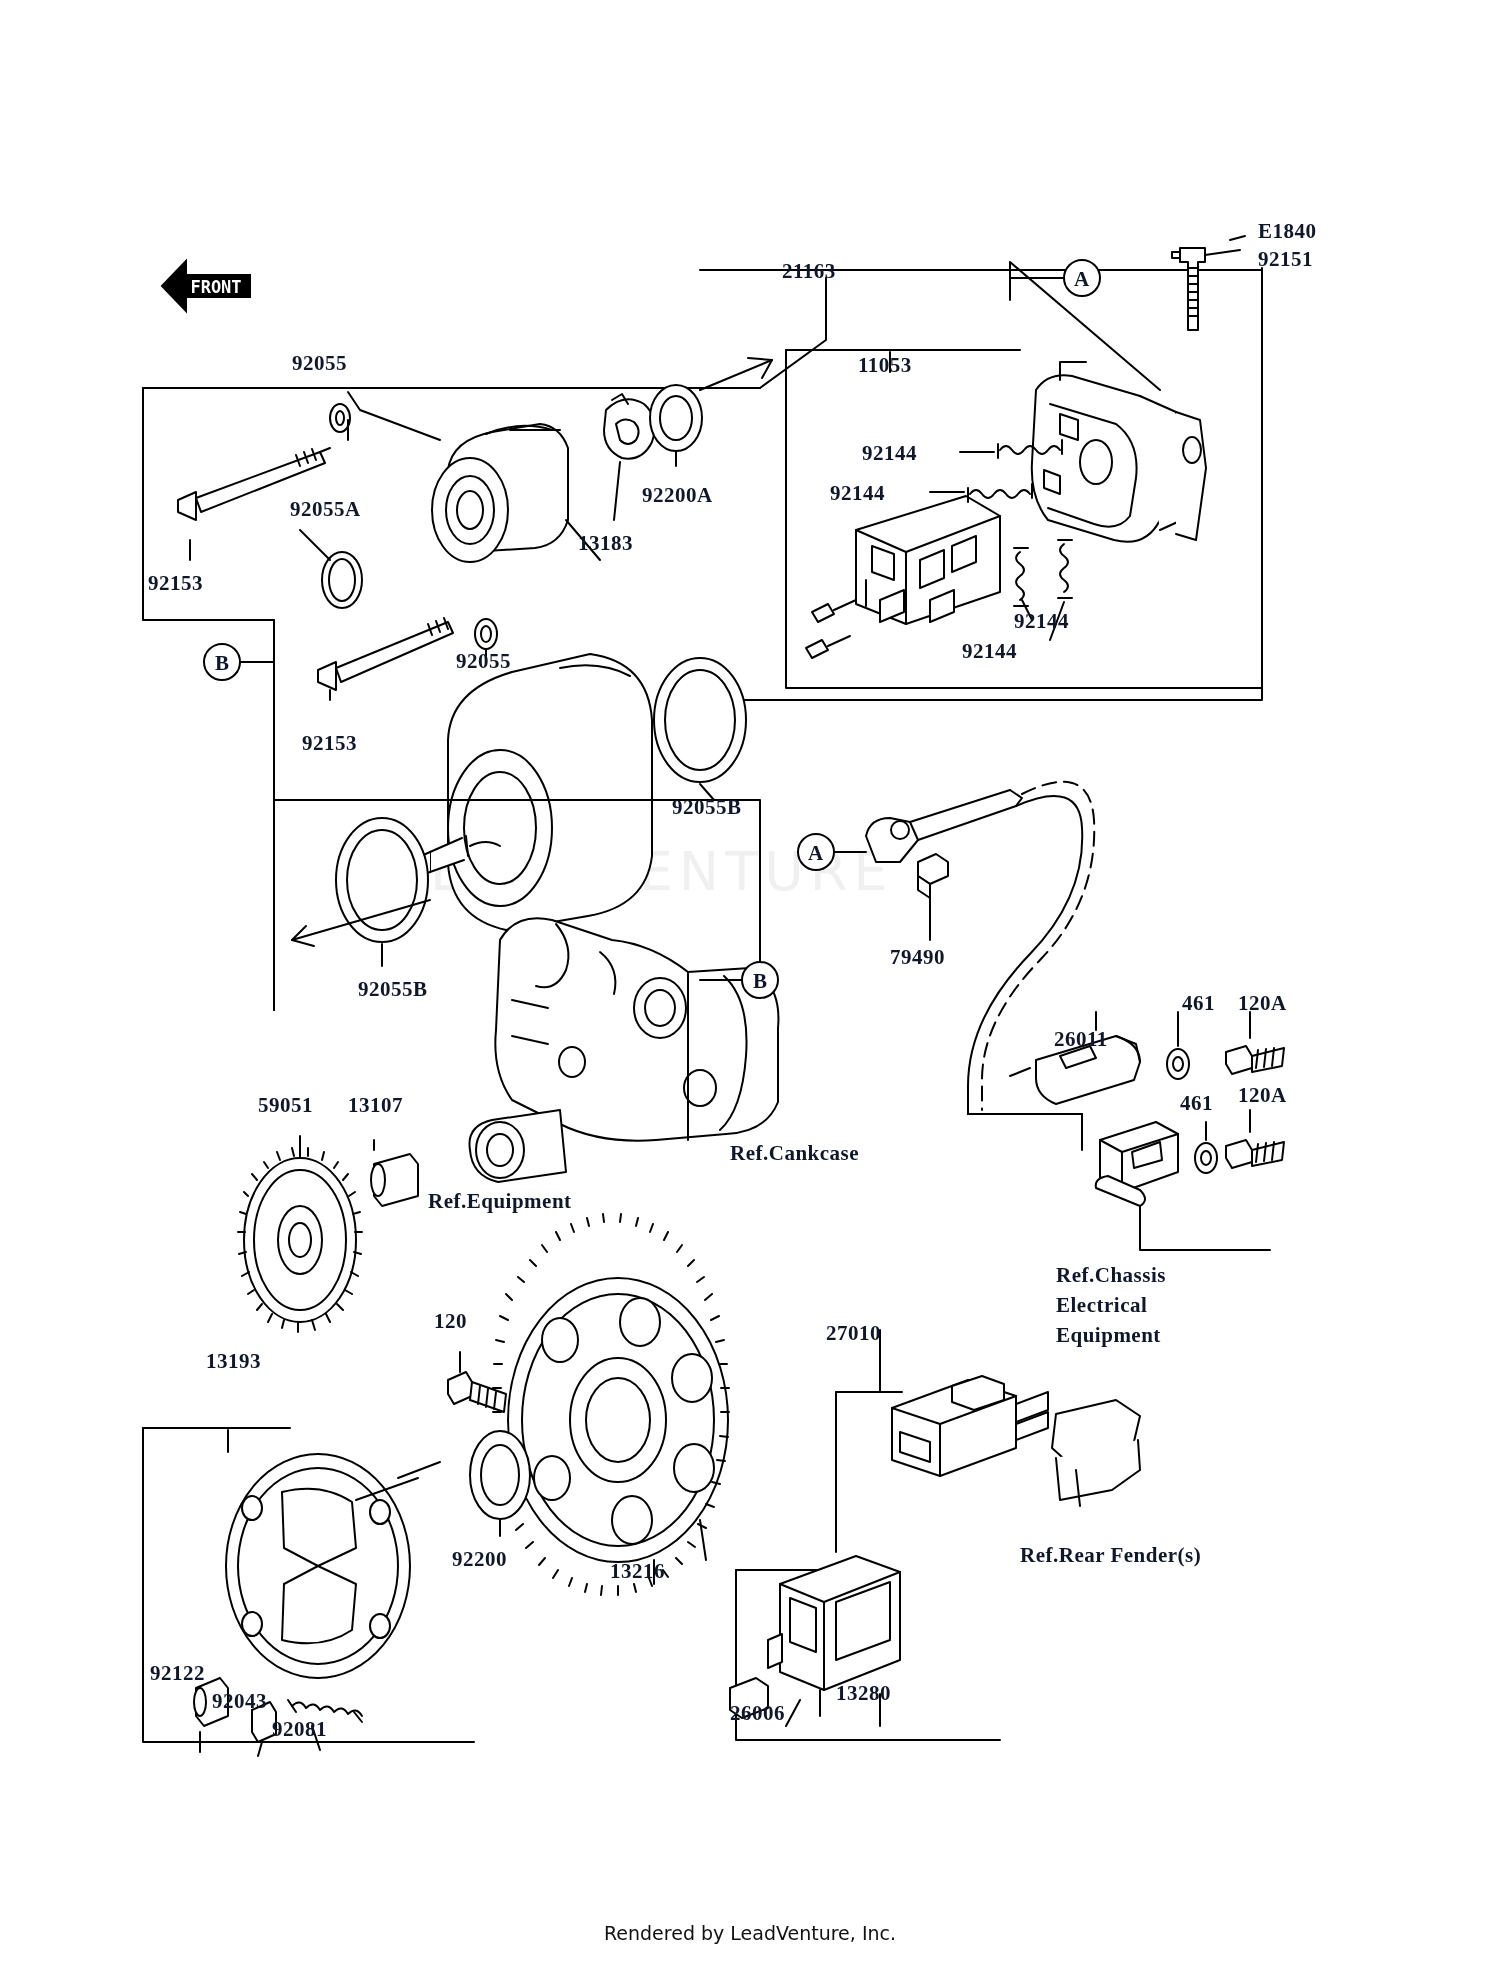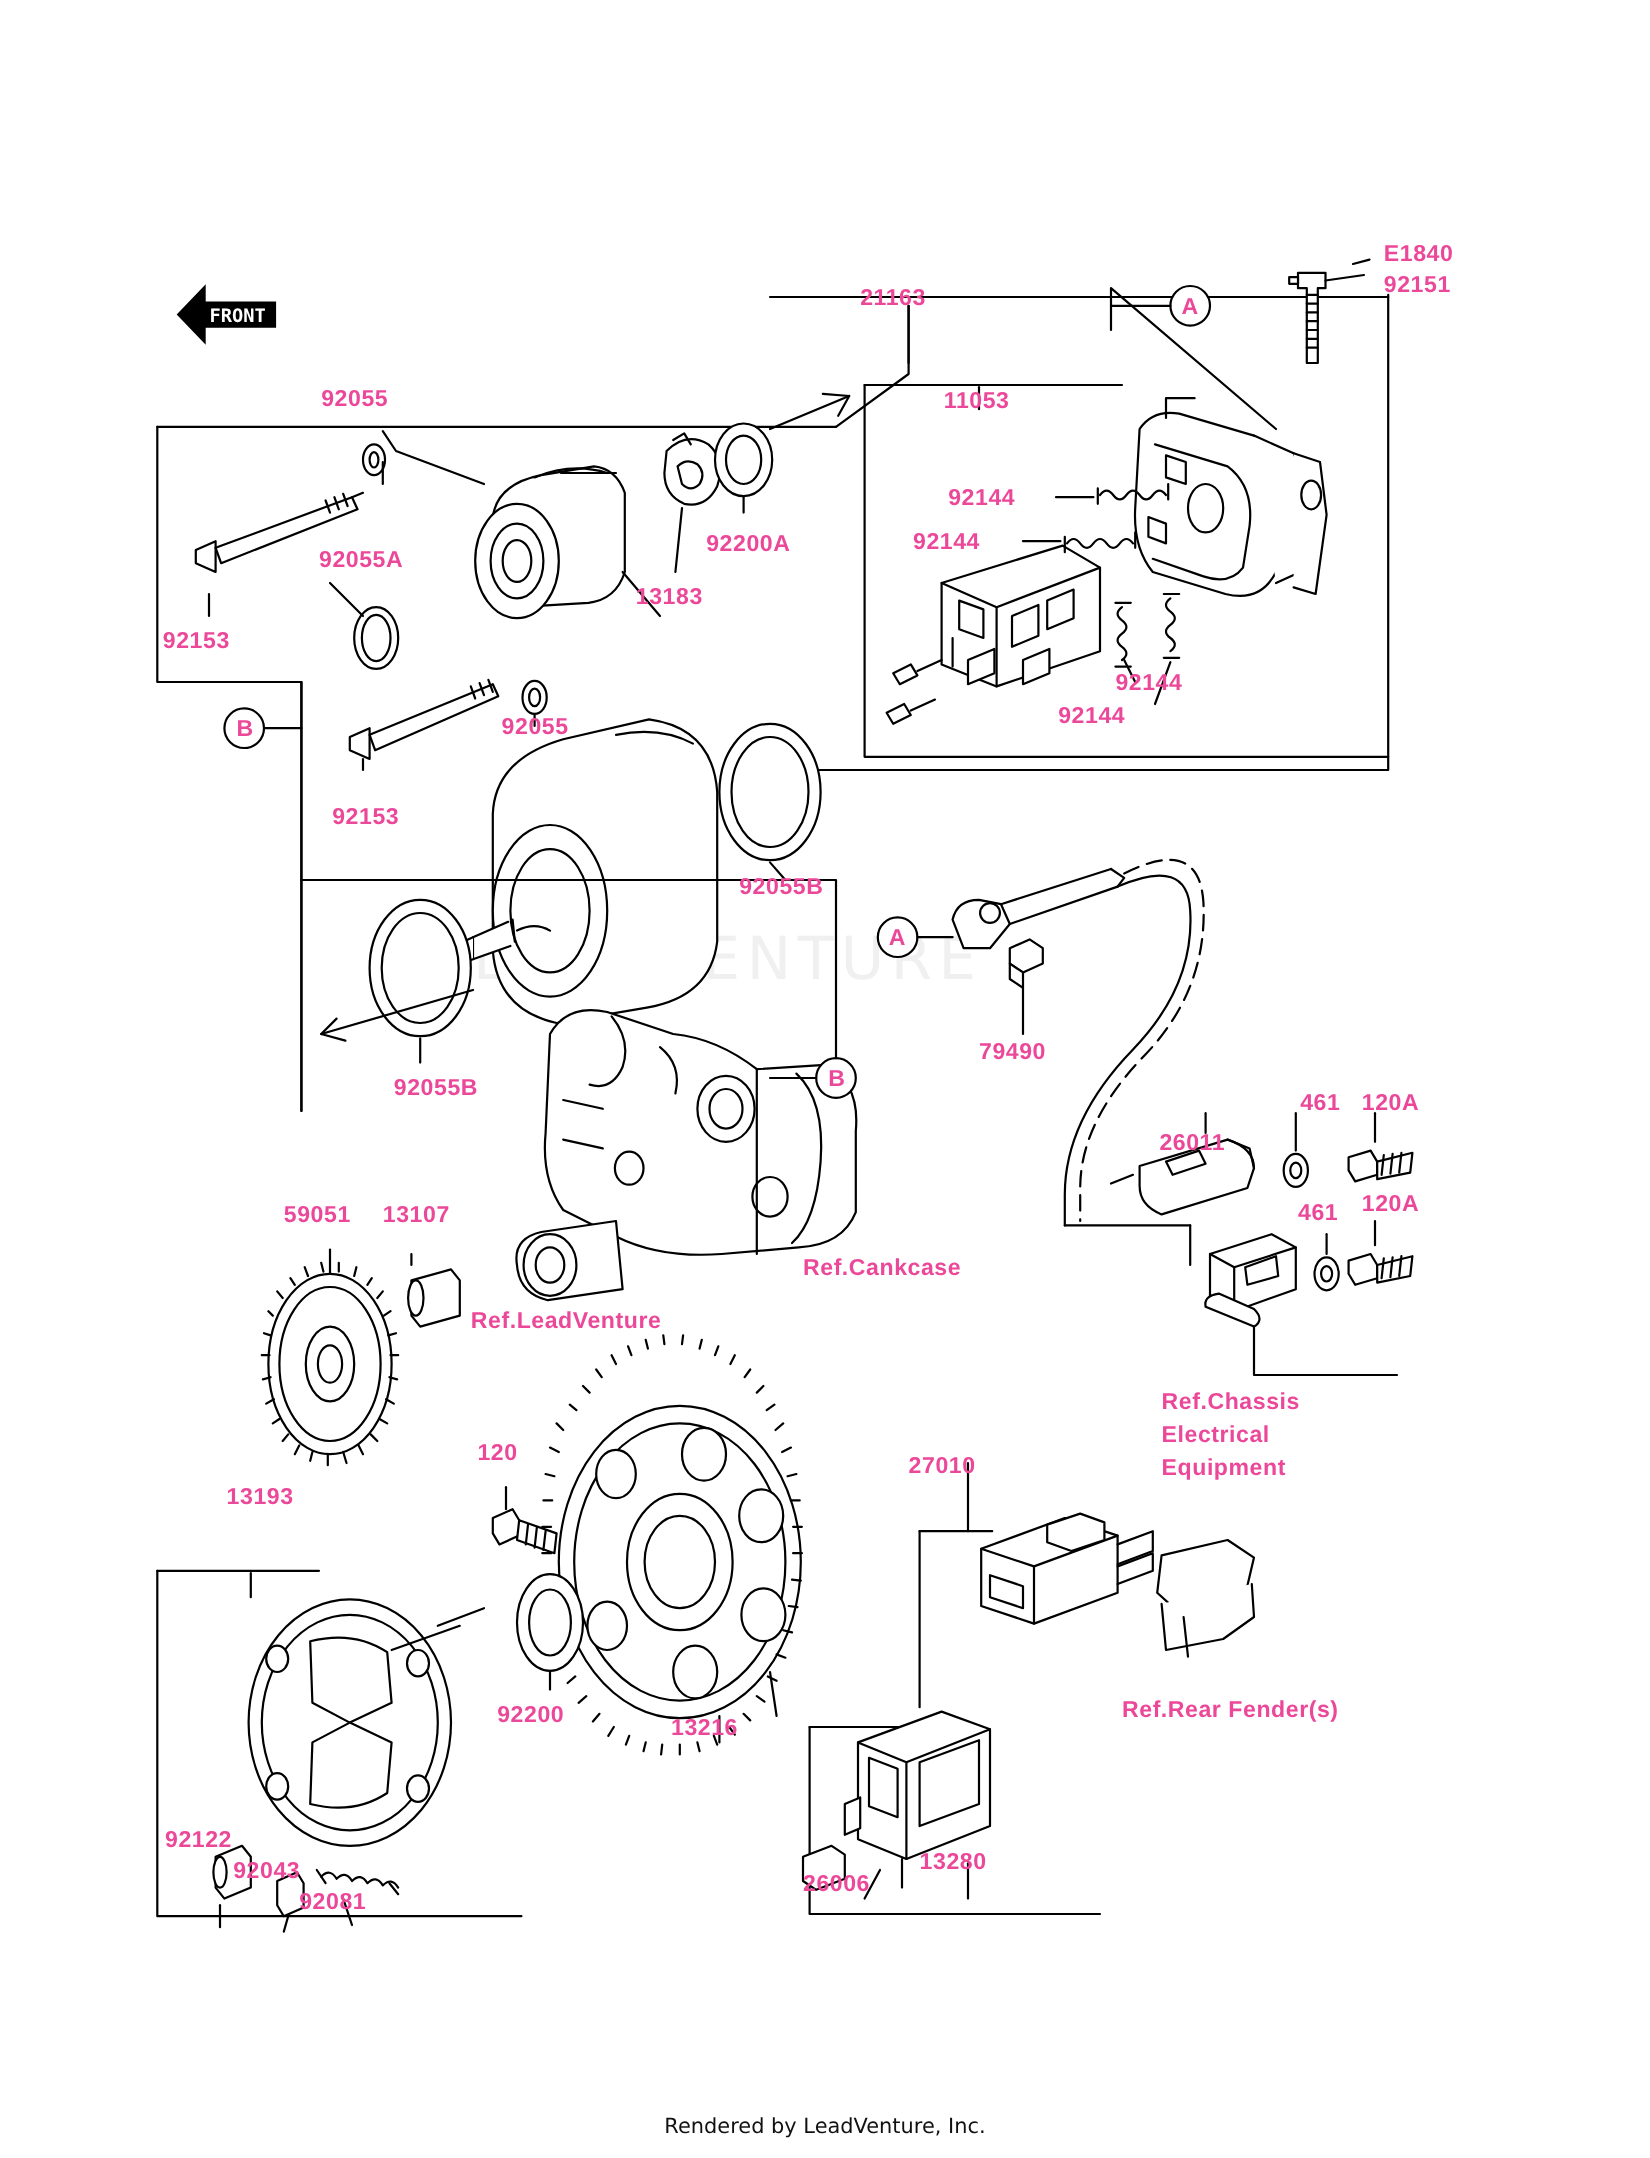--- a/index.html
+++ b/index.html
@@ -16,26 +16,26 @@
     overflow: hidden;
   }
   #diagram-root {
     position: absolute;
     left: 0; top: 0;
     width: 1500px;
     height: 1962px;
   }
   .label {
     position: absolute;
-    font-family: Liberation Sans, sans-serif;
+    font-family: Liberation Serif, serif;
     font-weight: bold;
     font-size: 21px;
     letter-spacing: 0.5px;
     white-space: pre;
-    color: #ec4899;
+    color: #0f172a;
     line-height: 1.28;
   }
   .footer {
     position: absolute;
     left: 0;
     bottom: 18px;
     width: 1500px;
     text-align: center;
     font-family: "DejaVu Sans", sans-serif;
     font-size: 19px;
@@ -445,21 +445,21 @@
   <div class="label" style="left:610px;  top:1558px;">13216</div>
 
   <div class="label" style="left:150px;  top:1660px;">92122</div>
   <div class="label" style="left:212px;  top:1688px;text-align:right;">92043</div>
   <div class="label" style="left:272px;  top:1716px;">92081</div>
 
   <div class="label" style="left:826px;  top:1296px;margin-top:24px;">27010</div>
   <div class="label" style="left:730px;  top:1700px;text-align:right;">26006</div>
   <div class="label" style="left:836px;  top:1680px;">13280</div>
 
-  <div class="label" style="left:428px;  top:1188px;">Ref.LeadVenture</div>
+  <div class="label" style="left:428px;  top:1188px;">Ref.Equipment</div>
   <div class="label" style="left:690px;  top:1140px;margin-left:40px;">Ref.Cankcase</div>
   <div class="label" style="left:1056px; top:1262px;">Ref.Chassis</div>
   <div class="label" style="left:1056px; top:1292px;">Electrical</div>
   <div class="label" style="left:1056px; top:1322px;">Equipment</div>
   <div class="label" style="left:976px;  top:1542px;margin-left:44px;">Ref.Rear Fender(s)</div>
 
   <div class="label" style="left:1074px; top:266px;">A</div>
   <div class="label" style="left:808px;  top:840px;">A</div>
   <div class="label" style="left:215px;  top:650px;">B</div>
   <div class="label" style="left:753px;  top:968px;">B</div>

